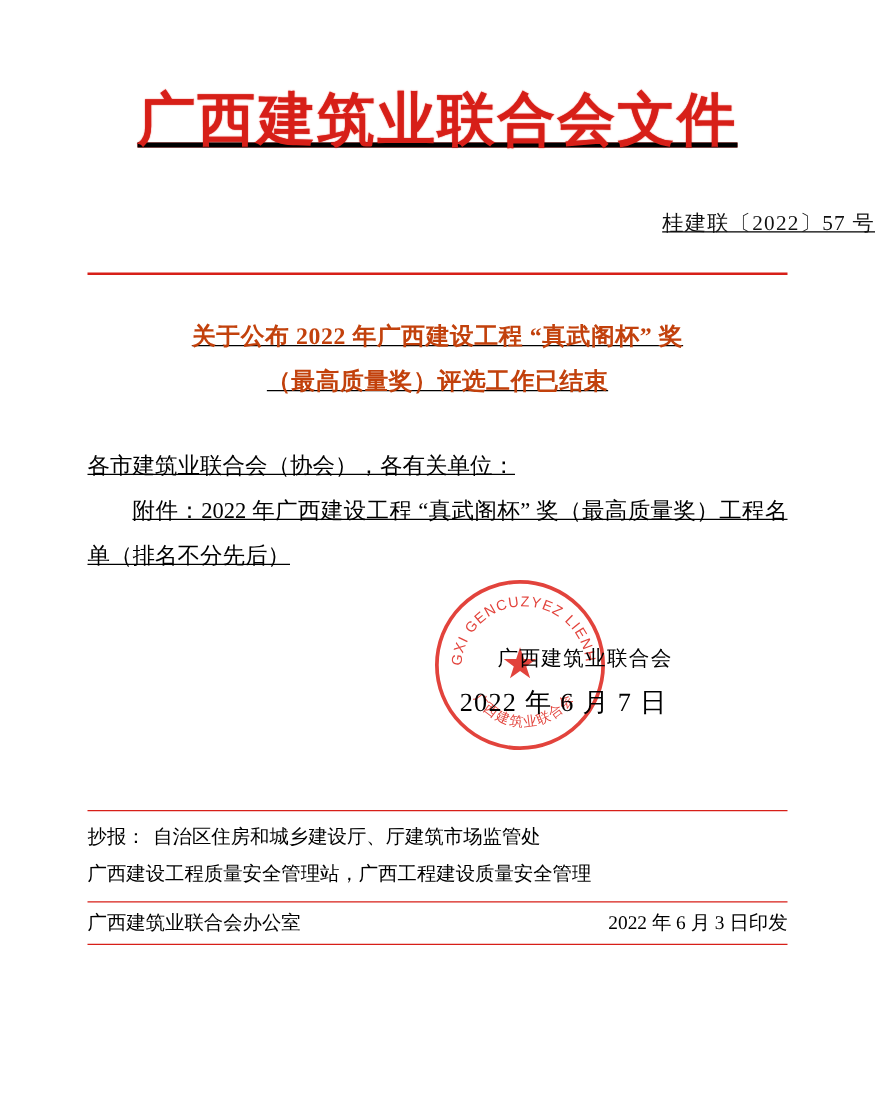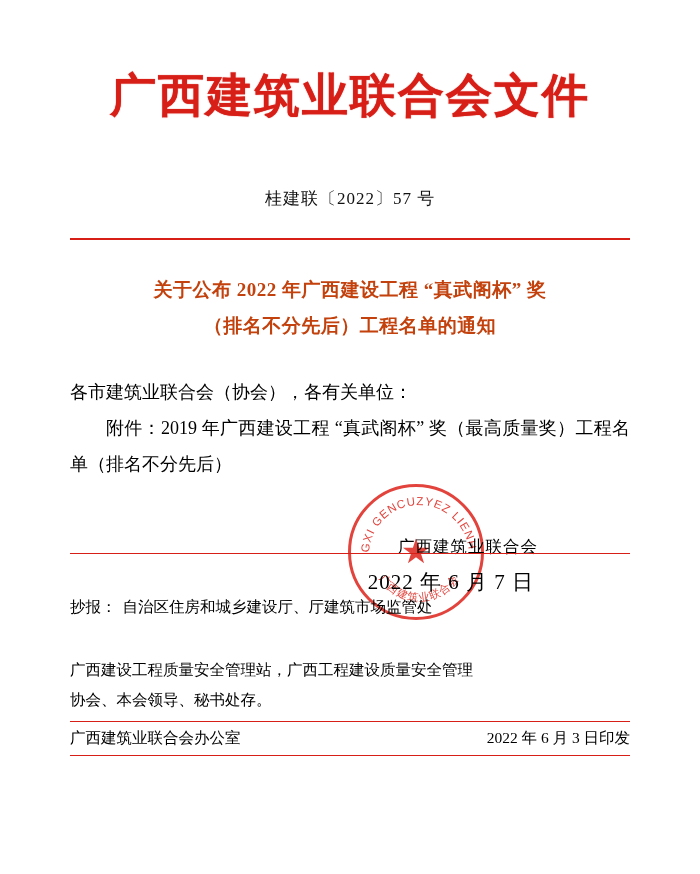--- a/index.html
+++ b/index.html
@@ -10,38 +10,39 @@
   body {
     font-family: "Liberation Serif", "DejaVu Serif", serif;
   }
   .page {
     position: relative;
     width: 700px;
     height: 778px;
     background: #ffffff;
     overflow: hidden;
     box-sizing: border-box;
+    text-decoration: underline;
   }
   
   .masthead {
     text-align: center;
     color: #d71f18;
     font-weight: bold;
     font-size: 46px;
     letter-spacing: 2px;
     padding-top: 70px;
     line-height: 1.15;
     font-family: "Liberation Serif", "DejaVu Serif", serif;
     text-shadow: 0 0 1px #d71f18;
   }
   .doc-number {
-    text-align: center;
+    text-align: right;
     font-size: 17px;
     color: #111;
-    margin-top: 64px;
+    margin-top: 44px;
     letter-spacing: 1px;
   }
   .red-rule {
     margin: 28px 70px 0 70px;
     border-top: 2.5px solid #d71f18;
   }
   
   .title {
     text-align: center;
     font-weight: bold;
@@ -142,21 +143,20 @@
     border-top: 1.5px solid #d71f18;
   }
   .cc-block {
     font-size: 15.5px;
     line-height: 1.95;
     color: #000;
     padding: 6px 0 6px 0;
   }
   .cc-row {
     display: flex;
-    margin-top: 32px;
   }
   .cc-label {
     flex: 0 0 auto;
     white-space: nowrap;
     margin-right: 6px;
   }
   .cc-text {
     flex: 1 1 auto;
     text-align: justify;
   }
@@ -185,26 +185,26 @@
 <div class="page">
 
   <div class="masthead">广西建筑业联合会文件</div>
 
   <div class="doc-number">桂建联〔2022〕57 号</div>
 
   <div class="red-rule"></div>
 
   <div class="title">
     <span>关于公布 2022 年广西建设工程 “真武阁杯” 奖</span>
-    <span class="line2">（排名不分先后）工程名单的通知</span>
+    <span class="line2">（最高质量奖）评选工作已结束</span>
   </div>
 
   <div class="body-block">
     <p>各市建筑业联合会（协会），各有关单位：</p>
-    <p class="indent">附件：2019 年广西建设工程 “真武阁杯” 奖（最高质量奖）工程名单（排名不分先后）</p>
+    <p class="indent">附件：2022 年广西建设工程 “真武阁杯” 奖（最高质量奖）工程名单（排名不分先后）</p>
   </div>
 
   <div class="signature-zone">
 
     <div class="seal">
       <svg class="arc-top" viewBox="0 0 136 136">
         <defs>
           <path id="arcTop" d="M 18,68 A 50,50 0 0 1 118,68"></path>
           <path id="arcBottom" d="M 22,68 A 46,46 0 0 0 114,68"></path>
         </defs>
@@ -228,21 +228,20 @@
     <div class="footer-rule"></div>
 
     <div class="cc-block">
       <div class="cc-row">
         <span class="cc-label">抄报：</span>
         <span class="cc-text">自治区住房和城乡建设厅、厅建筑市场监管处</span>
       </div>
       <div class="cc-row">
         <span class="cc-text">
           <span>广西建设工程质量安全管理站，广西工程建设质量安全管理</span>
-          <span class="second">协会、本会领导、秘书处存。</span>
         </span>
       </div>
     </div>
 
     <div class="footer-bottom-rule-top"></div>
 
     <div class="footer-bottom">
       <span>广西建筑业联合会办公室</span>
       <span>2022 年 6 月 3 日印发</span>
     </div>

